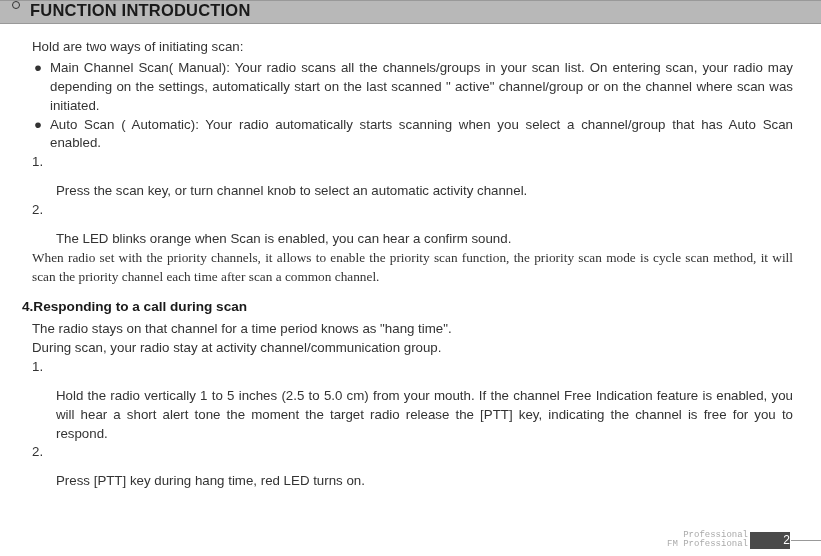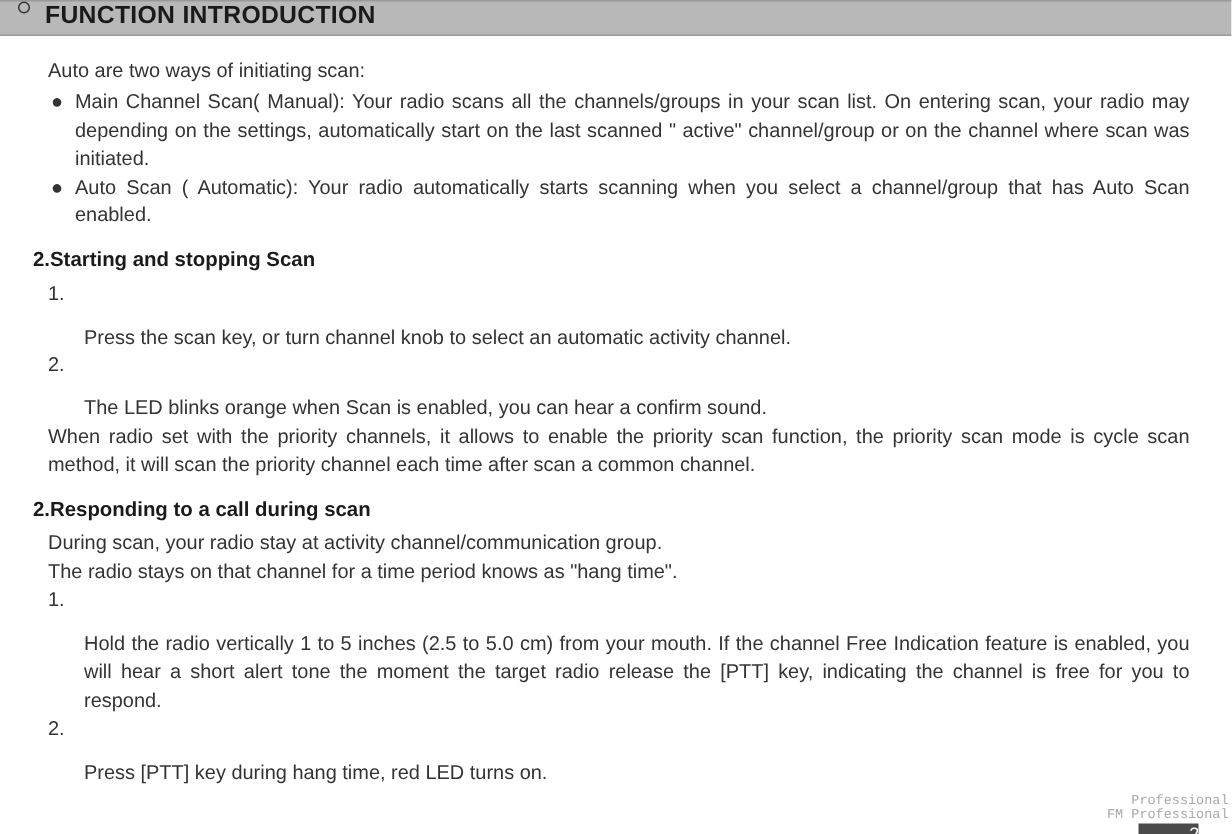--- a/index.html
+++ b/index.html
@@ -50,30 +50,29 @@
     font-weight: bold;
     font-size: 13.6px;
     margin-top: 10px;
     margin-bottom: 4px;
     color: #1a1a1a;
   }
   .n-list { margin-left: 10px; }
   .n-list .row { display: flex; text-align: justify; }
   .n-list .num { width: 24px; flex-shrink: 0; }
   .n-list .txt { flex: 1; margin-top: 29px; }
-  .para { margin-left: 10px; text-align: justify; }
+  .para { margin-left: 10px; text-align: justify; font-family: Liberation Serif, serif; }
   .para2 { margin-left: 10px; }
   .footer {
     position: absolute;
     bottom: 6px;
     right: 0;
     display: flex;
     align-items: center;
     height: 20px;
-    flex-direction: column;
   }
   .footer-text {
     font-family: "Courier New", monospace;
     font-size: 9px;
     line-height: 1.05;
     color: #aaa;
     text-align: right;
     margin-right: 2px;
   }
   .page-num {
@@ -98,50 +97,49 @@
 </head>
 <body>
 
 <div class="header">
   <span class="bullet-circle"></span>
   <span class="header-title">FUNCTION INTRODUCTION</span>
 </div>
 
 <div class="content">
 
-  <div class="intro">Auto are two ways of initiating scan:</div>
+  <div class="intro">Hold are two ways of initiating scan:</div>
 
   <div class="b-list">
     <div class="row">
       <div class="dot">●</div>
       <div class="txt">Main Channel Scan( Manual): Your radio scans all the channels/groups in your scan list. On entering scan, your radio may depending on the settings, automatically start on the last scanned " active" channel/group or on the channel where scan was initiated.</div>
     </div>
     <div class="row">
       <div class="dot">●</div>
       <div class="txt">Auto Scan ( Automatic): Your radio automatically starts scanning when you select a channel/group that has Auto Scan enabled.</div>
     </div>
   </div>
 
-  <div class="section-h">2.Starting and stopping Scan</div>
   <div class="n-list">
     <div class="row">
       <div class="num">1.</div>
       <div class="txt">Press the scan key, or turn channel knob to select an automatic activity channel.</div>
     </div>
     <div class="row">
       <div class="num">2.</div>
       <div class="txt">The LED blinks orange when Scan is enabled, you can hear a confirm sound.</div>
     </div>
   </div>
 
   <div class="para">When radio set with the priority channels, it allows to enable the priority scan function, the priority scan mode is cycle scan method,  it will scan the priority channel each time after scan a common channel.</div>
 
-  <div class="section-h">2.Responding to a call during scan</div>
+  <div class="section-h">4.Responding to a call during scan</div>
+  <div class="para2">The radio stays on that channel for a time period knows as "hang time".</div>
   <div class="para2">During scan, your radio stay at activity channel/communication group.</div>
-  <div class="para2">The radio stays on that channel for a time period knows as "hang time".</div>
   <div class="n-list">
     <div class="row">
       <div class="num">1.</div>
       <div class="txt">Hold the radio vertically 1 to 5 inches (2.5 to 5.0 cm) from your mouth. If the channel Free Indication feature is enabled, you will hear a short alert tone the moment the target radio release the [PTT] key, indicating the channel is free for you to respond.</div>
     </div>
     <div class="row">
       <div class="num">2.</div>
       <div class="txt">Press [PTT] key during hang time, red LED turns on.</div>
     </div>
   </div>

